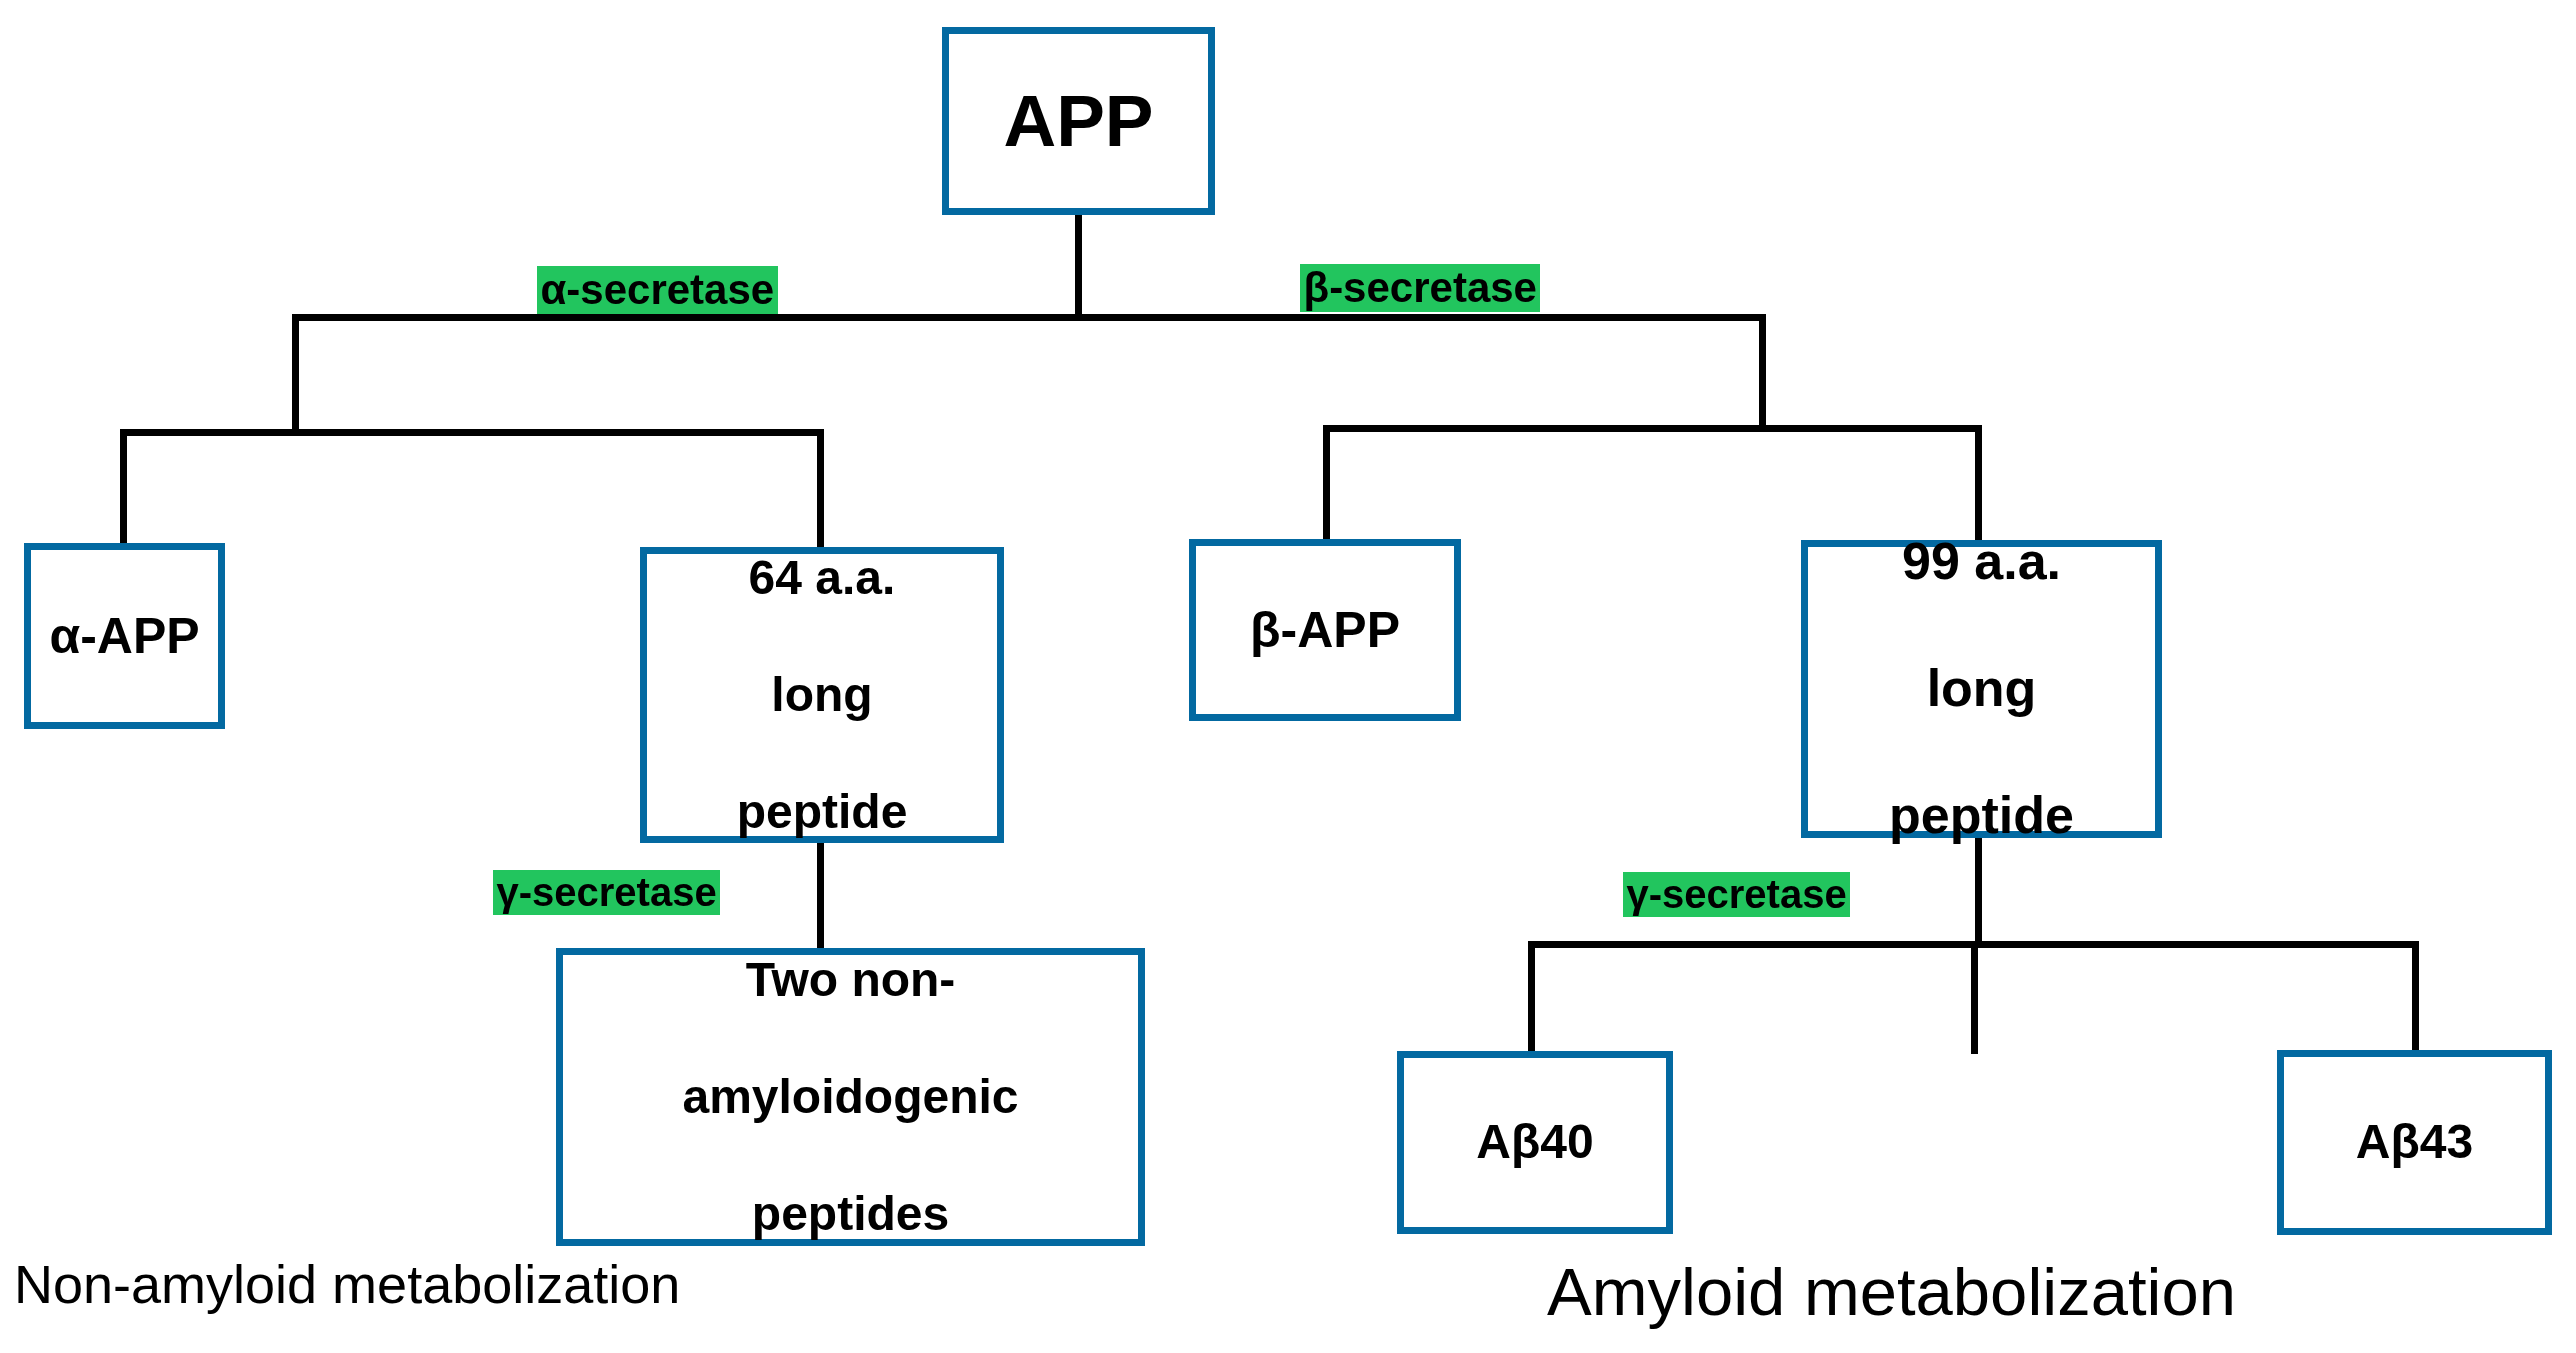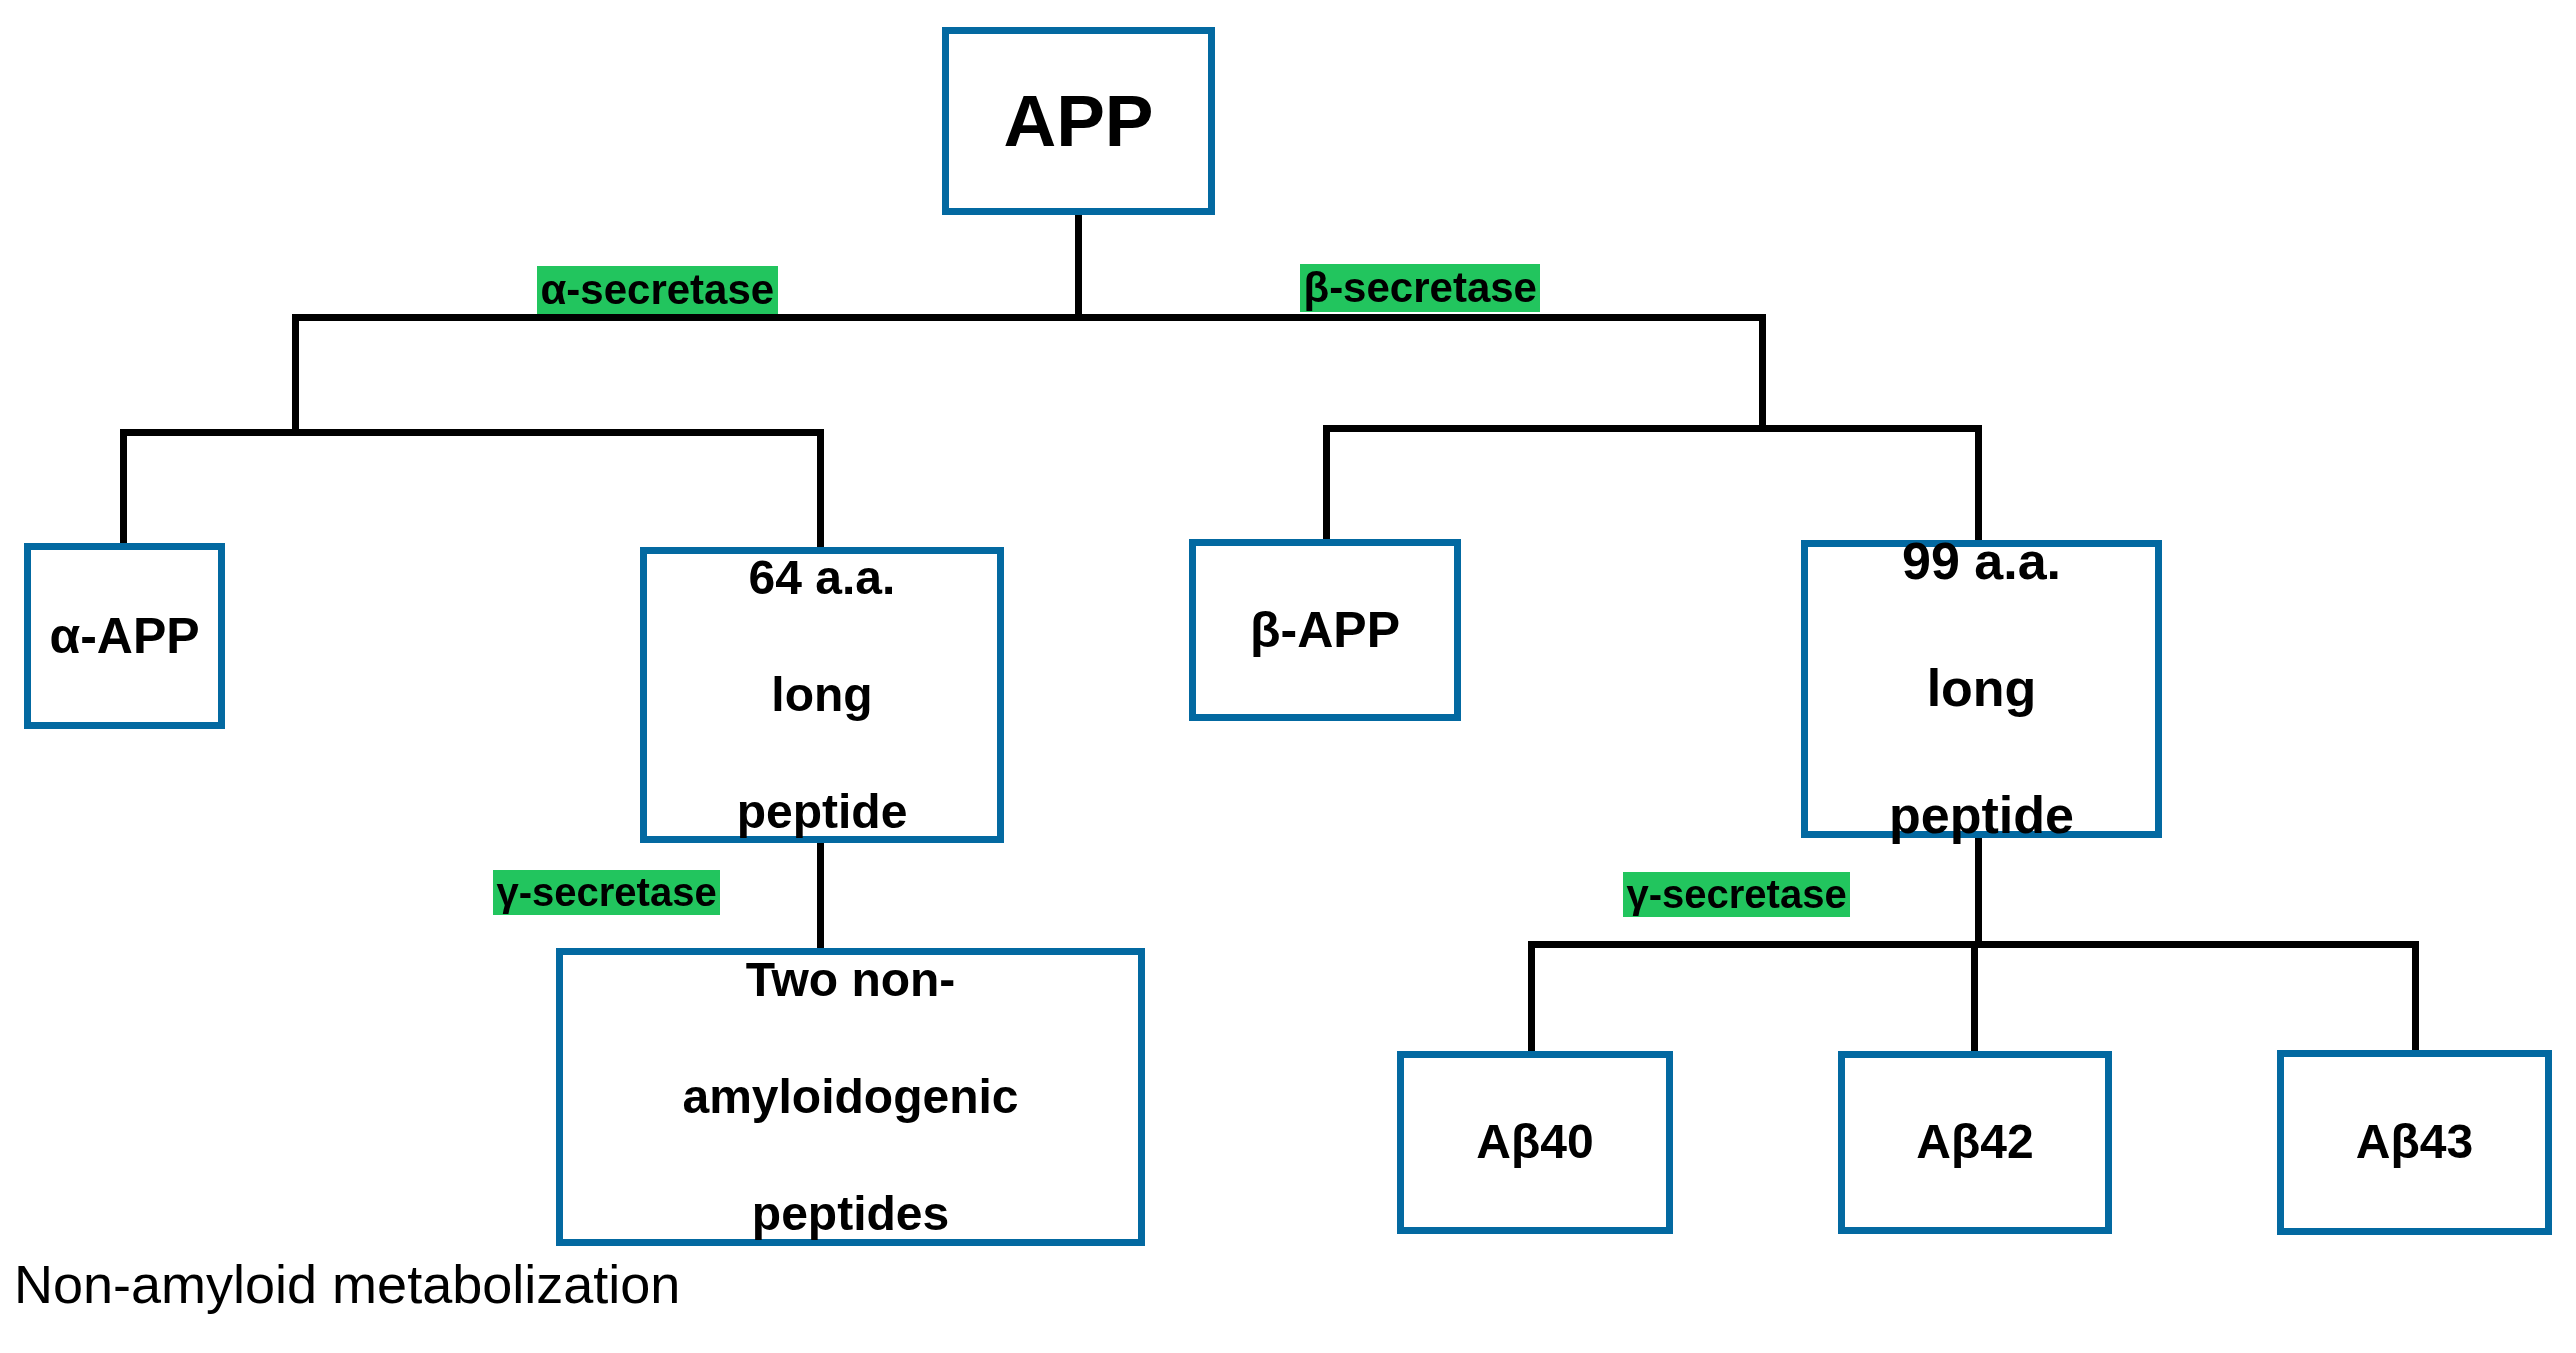--- a/index.html
+++ b/index.html
@@ -143,29 +143,27 @@
       <span>Two non-</span><br>
       <span>amyloidogenic</span><br>
       <span>peptides</span>
     </span>
   </div>
 
   <div class="node" id="node-ab40">
     <span>Aβ40</span>
   </div>
 
-  <div class="node" id="node-ab42">
-    <span>Aβ42</span>
-  </div>
 
   <div class="node" id="node-ab43">
     <span>Aβ43</span>
   </div>
 
   <div class="edge-label" id="lbl-alpha-sec">α-secretase</div>
   <div class="edge-label" id="lbl-beta-sec">β-secretase</div>
   <div class="edge-label" id="lbl-gamma-1">γ-secretase</div>
   <div class="edge-label" id="lbl-gamma-2">γ-secretase</div>
 
   <div class="caption" id="cap-left">Non-amyloid metabolization</div>
+  <div class="caption" id="cap-right">Amyloid metabolization</div>
 
 </div>
 
 
 </body></html>

